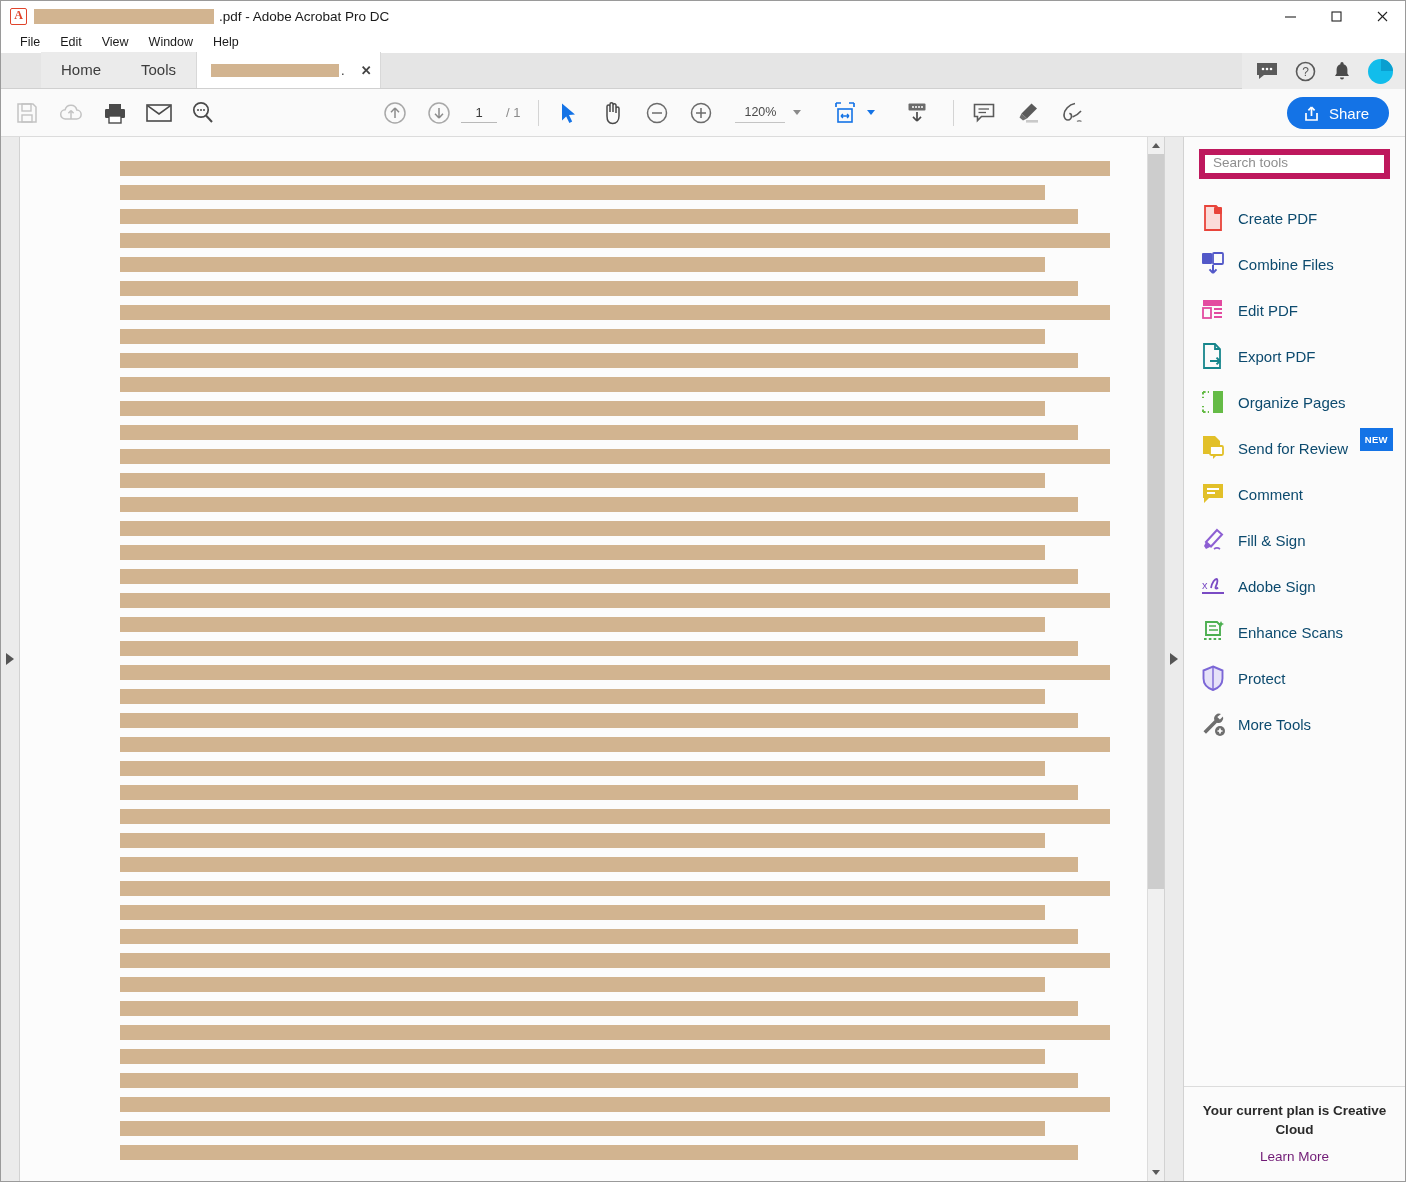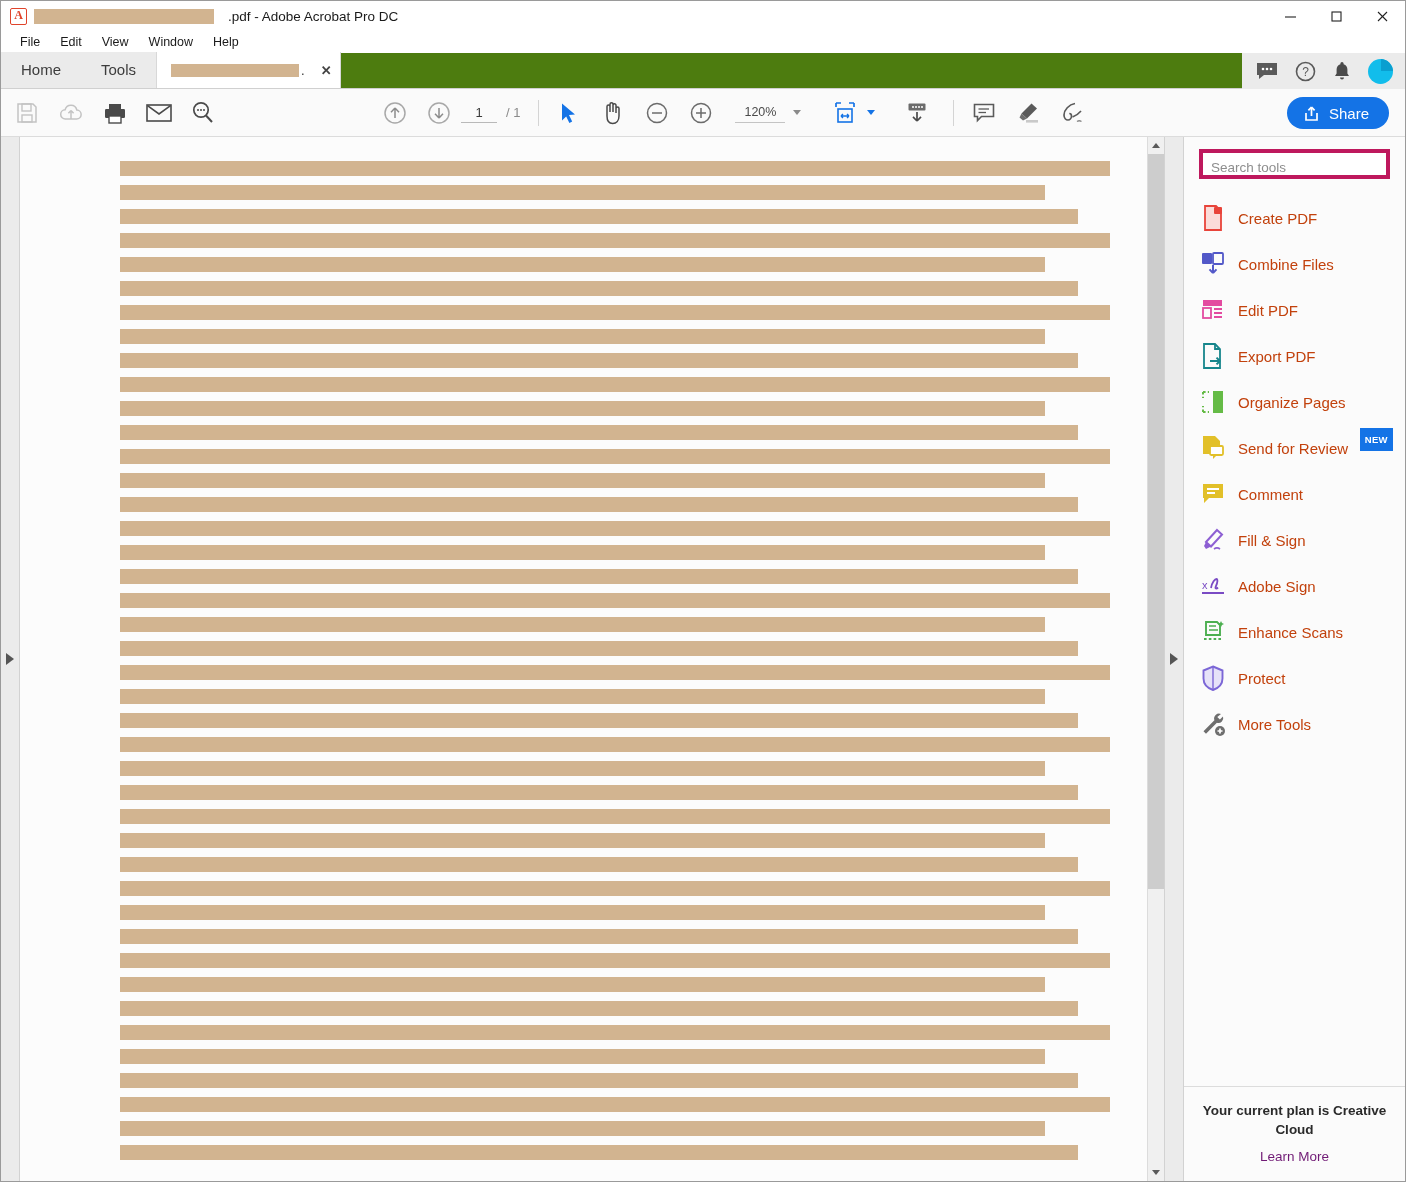--- a/index.html
+++ b/index.html
@@ -21,34 +21,34 @@
     border: 1.6px solid #e0442b; border-radius: 2px;
     position: relative; background: #fff; flex: none;
   }
   .app-icon::after {
     content: "A"; position: absolute; left: 0; right: 0; top: -1px;
     font-family: "Liberation Serif", serif; font-size: 12px; font-weight: bold;
     color: #e0442b; text-align: center; line-height: 15px;
   }
   .redact { background: #d2b490; display: inline-block; vertical-align: middle; }
   .title-redact { width: 180px; height: 15px; }
-  .title-text { font-size: 13.5px; color: #1a1a1a; margin-left: 14px; }
+  .title-text { font-size: 13.5px; color: #1a1a1a; margin-left: 5px; }
   .wincontrols { position: absolute; right: 0; top: 0; display: flex; height: 31px; }
   .wc { width: 46px; height: 31px; display: flex; align-items: center; justify-content: center;
         font-size: 13px; color: #222; }
   .wc svg { display: block; }
 
   
   .menubar { height: 21px; display: flex; align-items: center; background: #ffffff;
              padding-left: 9px; gap: 0px; }
   .menu-item { font-size: 12.5px; color: #1a1a1a; padding: 0 10px; line-height: 21px; }
 
   
-  .tabstrip { height: 36px; background: #4d7c0f; display: flex; align-items: flex-end;
-              border-bottom: 1px solid #d0d0d0; position: relative; }
+  .tabstrip { height: 36px; background: #e5e5e5; display: flex; align-items: flex-end;
+              border-bottom: 1px solid #d0d0d0; position: relative; padding-left: 40px; }
   .tab-left { display: flex; align-items: center; height: 36px; background: #ebebeb; }
   .tab-btn { font-size: 15px; color: #3c3c3c; padding: 0 20px; line-height: 36px; }
   .tab-doc {
     height: 36px; background: #ffffff; display: flex; align-items: center;
     padding: 0 8px 0 14px; min-width: 170px; gap: 6px;
     border-left: 1px solid #d8d8d8; border-right: 1px solid #d8d8d8;
   }
   .tab-redact { width: 128px; height: 13px; }
   .tab-dot { font-size: 13px; color: #333; margin-left: -4px; }
   .tab-close { font-size: 13px; color: #444; font-weight: bold; margin-left: 10px; }
@@ -107,30 +107,30 @@
              border-top: 5px solid #5a5a5a; }
   .sb-track { flex: 1; position: relative; background: #f0f0f0; }
   .sb-thumb { position: absolute; left: 0; right: 0; top: 0; height: 735px; background: #cdcdcd; }
   .rightgrip { width: 19px; background: #ebebeb; border-left: 1px solid #d2d2d2;
                display: flex; align-items: center; justify-content: center; }
 
   
   .toolspanel { width: 222px; background: #fbfbfb; border-left: 1px solid #d2d2d2;
                 display: flex; flex-direction: column; }
   .searchbox {
-    margin: 12px 15px 16px 15px; height: 30px; border: 4px solid #be185d; background: #fff;
-    display: flex; align-items: flex-end; padding: 0 8px;
+    margin: 12px 15px 16px 15px; height: 30px; border: 6px solid #be185d; background: #fff;
+    display: flex; align-items: flex-start; padding: 0 8px;
   }
   .searchbox input { border: none; outline: none; font-size: 13.5px; color: #222;
                      width: 100%; background: transparent; font-family: "Liberation Sans", sans-serif; }
   .searchbox input::placeholder { color: #8e8e8e; }
   .toollist { flex: 1; overflow: hidden; }
   .toolrow { height: 46px; display: flex; align-items: center; padding-left: 14px; position: relative; }
   .toolicon { width: 30px; height: 26px; margin-right: 10px; display: flex; align-items: center; justify-content: center; }
-  .toollabel { font-size: 15px; color: #c2410c; }
+  .toollabel { font-size: 15px; color: #0c4a6e; }
   .newbadge { position: absolute; right: 12px; top: 3px; background: #1473e6; color: #fff;
               font-size: 9.5px; font-weight: bold; padding: 6px 5px; letter-spacing: 0.4px; }
   .planbox { border-top: 1px solid #dcdcdc; padding: 14px 14px 16px 14px; text-align: center; }
   .plantext { font-size: 13.5px; font-weight: bold; color: #2b2b2b; line-height: 19px; }
   .planlink { font-size: 13.5px; color: #701a75; margin-top: 10px; display: inline-block; }
 </style>
 </head>
 <body>
 
 <div class="titlebar">

